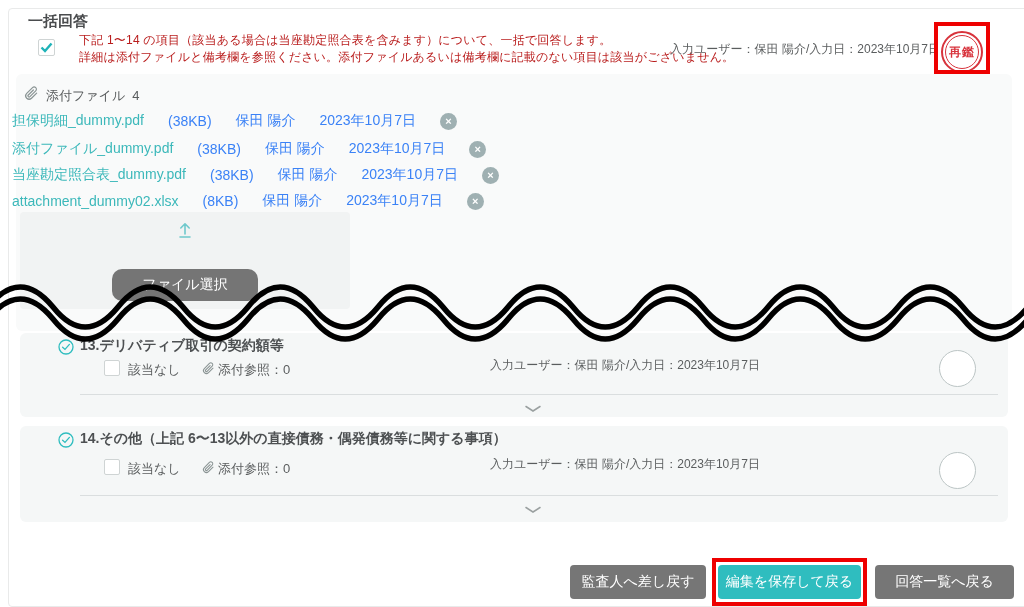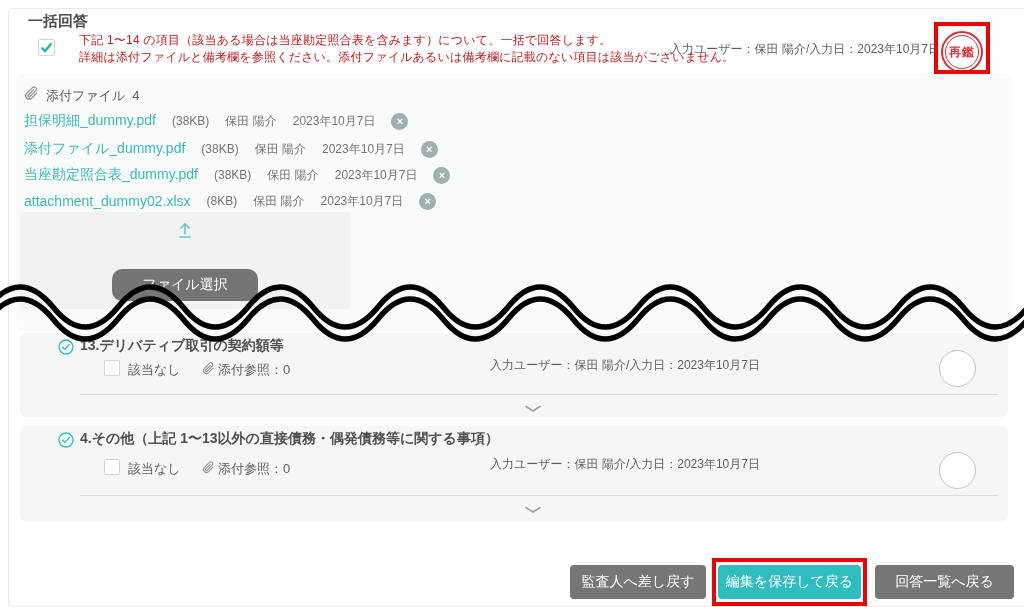--- a/index.html
+++ b/index.html
@@ -25,23 +25,23 @@
     border:2px solid #d8333c; display:flex; align-items:center; justify-content:center; background:#fff; }
   .stamp-inner { width:34px; height:34px; border-radius:50%; border:1px solid #d8333c;
     display:flex; align-items:center; justify-content:center; font-size:12px; font-weight:bold;
     color:#d8333c; letter-spacing:1px; }
 
   
   .attach-panel { position:absolute; left:16px; top:74px; width:996px; height:257px;
     background:#f9fafa; border-radius:6px; }
   .attach-head { position:absolute; left:24px; top:86px; display:flex; align-items:center; gap:7px;
     font-size:13px; color:#5a5d5e; }
-  .file-row { position:absolute; left:24px; height:22px; display:flex; align-items:center; gap:16px; }
+  .file-row { position:absolute; left:12px; height:22px; display:flex; align-items:center; gap:24px; }
   .file-name { font-size:14px; color:#3cb8ba; cursor:pointer; }
-  .file-meta { font-size:12px; color:#737373; }
+  .file-meta { font-size:14px; color:#3b82f6; }
   .x-circle { width:17px; height:17px; border-radius:50%; background:#9fb0b2; color:#fff;
     font-size:11px; font-weight:bold; display:flex; align-items:center; justify-content:center;
     cursor:pointer; line-height:1; }
 
   .drop-zone { position:absolute; left:20px; top:212px; width:330px; height:97px;
     background:#f1f3f3; border-radius:4px; }
   .drop-icon { position:absolute; left:154px; top:8px; }
   .drop-text { position:absolute; left:0; top:33px; width:330px; text-align:center;
     font-size:13px; color:#626769; }
   .file-select-btn { position:absolute; left:92px; top:57px; width:146px; height:32px;
@@ -179,21 +179,21 @@
     </span>
   </div>
 
   <div class="section sec-14">
     <span class="sec-check-icon" style="top:6px">
       <svg width="16" height="16" viewBox="0 0 16 16">
           <circle cx="8" cy="8" r="7" stroke="#2fbdbf" stroke-width="1.3" fill="none"></circle>
           <path d="M4.6 8.2 L7 10.4 L11.4 5.4" stroke="#2fbdbf" stroke-width="1.3" fill="none" stroke-linecap="round"></path>
         </svg>
     </span>
-    <div class="sec-title" style="top:4px">4.その他（上記 1〜13以外の直接債務・偶発債務等に関する事項）</div>
+    <div class="sec-title" style="top:4px">14.その他（上記 6〜13以外の直接債務・偶発債務等に関する事項）</div>
     <div class="chk sec-chk" style="position:absolute; top:33px"></div>
     <div class="sec-label" style="left:108px; top:34px">該当なし</div>
     <span class="sec-clip" style="top:35px">
       <svg width="13" height="14" viewBox="0 0 16 17">
           <path d="M13.5 7.5 L8 13 a3.6 3.6 0 0 1 -5.1 -5.1 l6.2 -6.2 a2.4 2.4 0 0 1 3.4 3.4 l-6.2 6.2 a1.2 1.2 0 0 1 -1.7 -1.7 L10 4.2" stroke="#8a9494" stroke-width="1.3" fill="none" stroke-linecap="round"></path>
         </svg>
     </span>
     <div class="sec-label" style="left:198px; top:34px">添付参照：0</div>
     <div class="input-user sec-user" style="top:30px">入力ユーザー：保田 陽介/入力日：2023年10月7日</div>
     <div class="stamp-slot" style="top:26px"></div>

